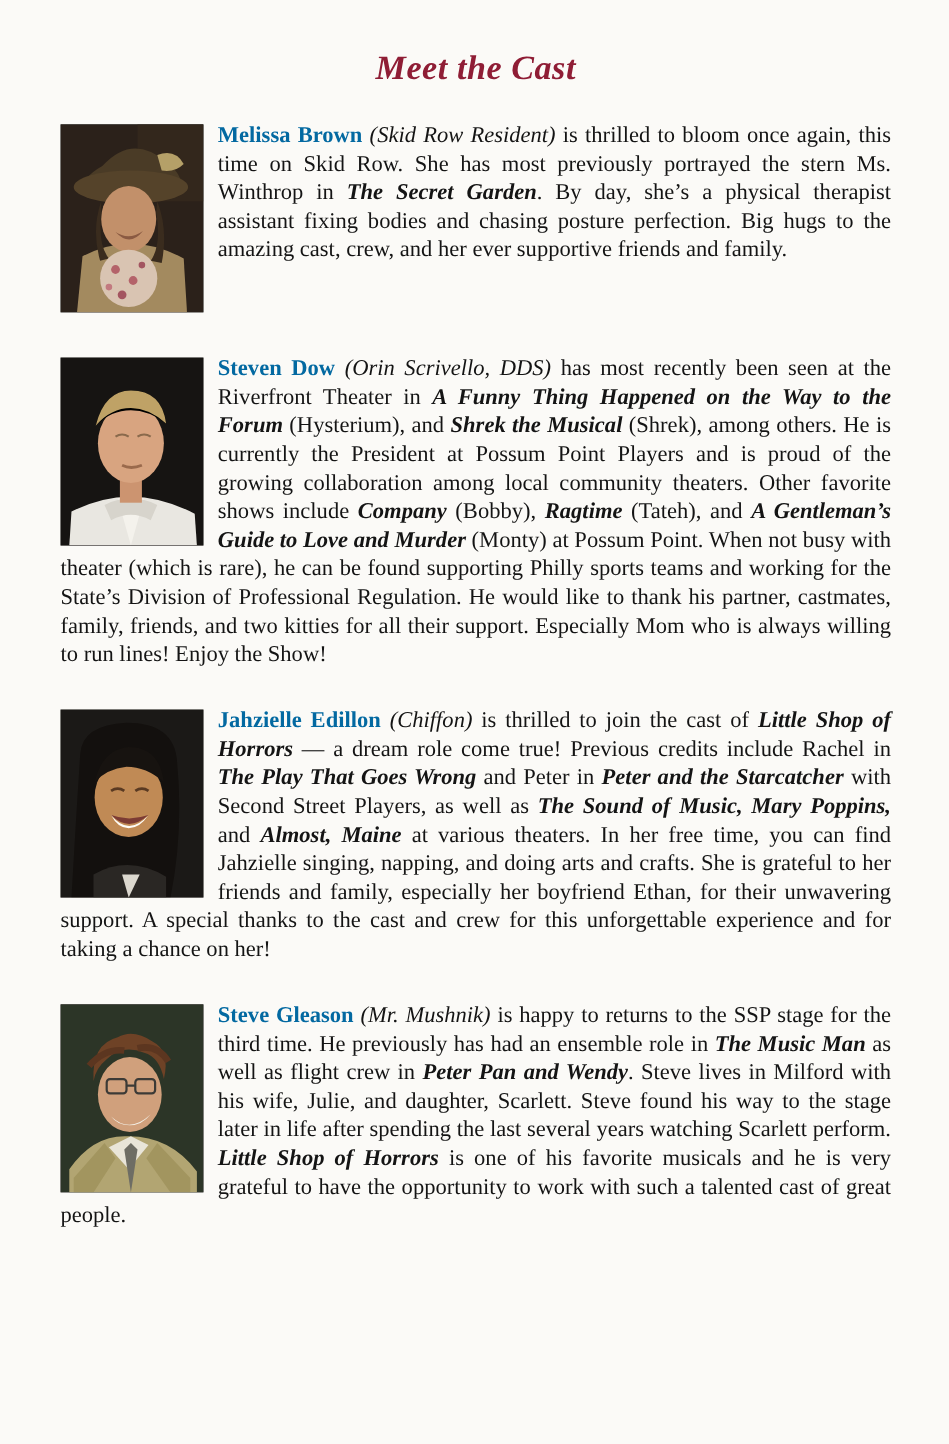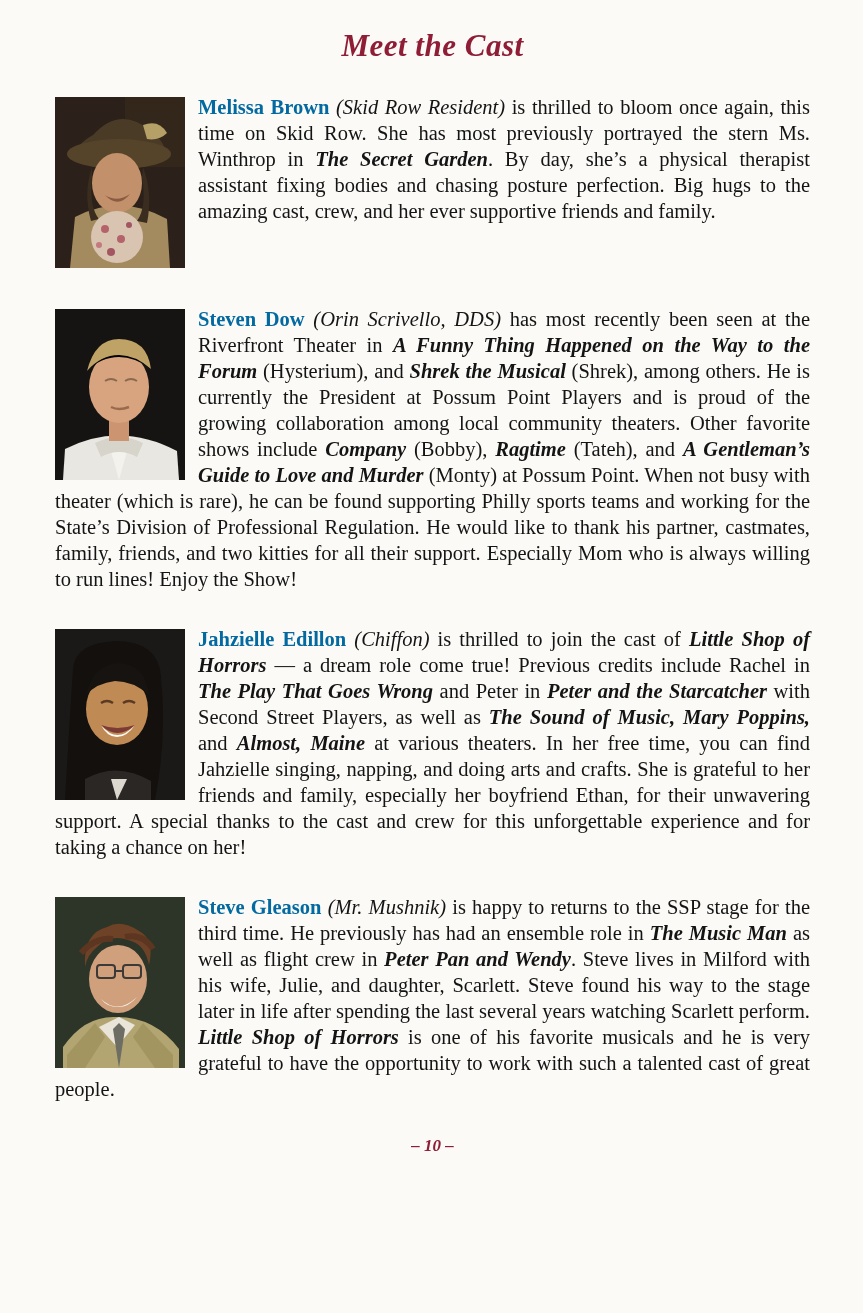--- a/index.html
+++ b/index.html
@@ -5,21 +5,21 @@
   * { margin: 0; padding: 0; box-sizing: border-box; }
   html, body { background: #e9e7e3; }
   body { font-family: "Liberation Serif", "DejaVu Serif", serif; }
 
   .page {
     position: relative;
     width: 863px;
     height: 1313px;
     margin: 0 auto;
     background: #fbfaf7;
-    padding: 28px 53px 0 55px;
+    padding: 44px 53px 0 55px;
     overflow: hidden;
     color: #141414;
   }
 
   .title {
     text-align: center;
     font-size: 31px;
     font-weight: bold;
     font-style: italic;
     color: #8f1d35;
@@ -147,15 +147,14 @@
         <path d="M26 56 Q40 40 58 42 M70 40 Q88 36 98 52" stroke="#5c3620" stroke-width="6" fill="none"></path>
         <rect x="42" y="68" width="18" height="13" rx="3" fill="none" stroke="#3c3a36" stroke-width="2"></rect>
         <rect x="68" y="68" width="18" height="13" rx="3" fill="none" stroke="#3c3a36" stroke-width="2"></rect>
         <path d="M60 74 L68 74" stroke="#3c3a36" stroke-width="2"></path>
         <path d="M46 102 Q63 118 82 100 Q74 110 63 110 Q52 110 46 102 Z" fill="#f4f1e8"></path>
       </svg>
     </div>
     <p class="bio-text"><span class="cast-name">Steve Gleason</span> <span class="cast-role">(Mr. Mushnik)</span> <span><span>is happy to returns to the SSP stage for the third time. He previously has had an ensemble role in </span><em>The Music Man</em><span> as well as flight crew in </span><em>Peter Pan and Wendy</em><span>. Steve lives in Milford with his wife, Julie, and daughter, Scarlett. Steve found his way to the stage later in life after spending the last several years watching Scarlett perform. </span><em>Little Shop of Horrors</em><span> is one of his favorite musicals and he is very grateful to have the opportunity to work with such a talented cast of great people.</span></span></p>
   </section>
 
-  <div class="page-number">– 10 –</div>
 
 </div>
 
 </body></html>

